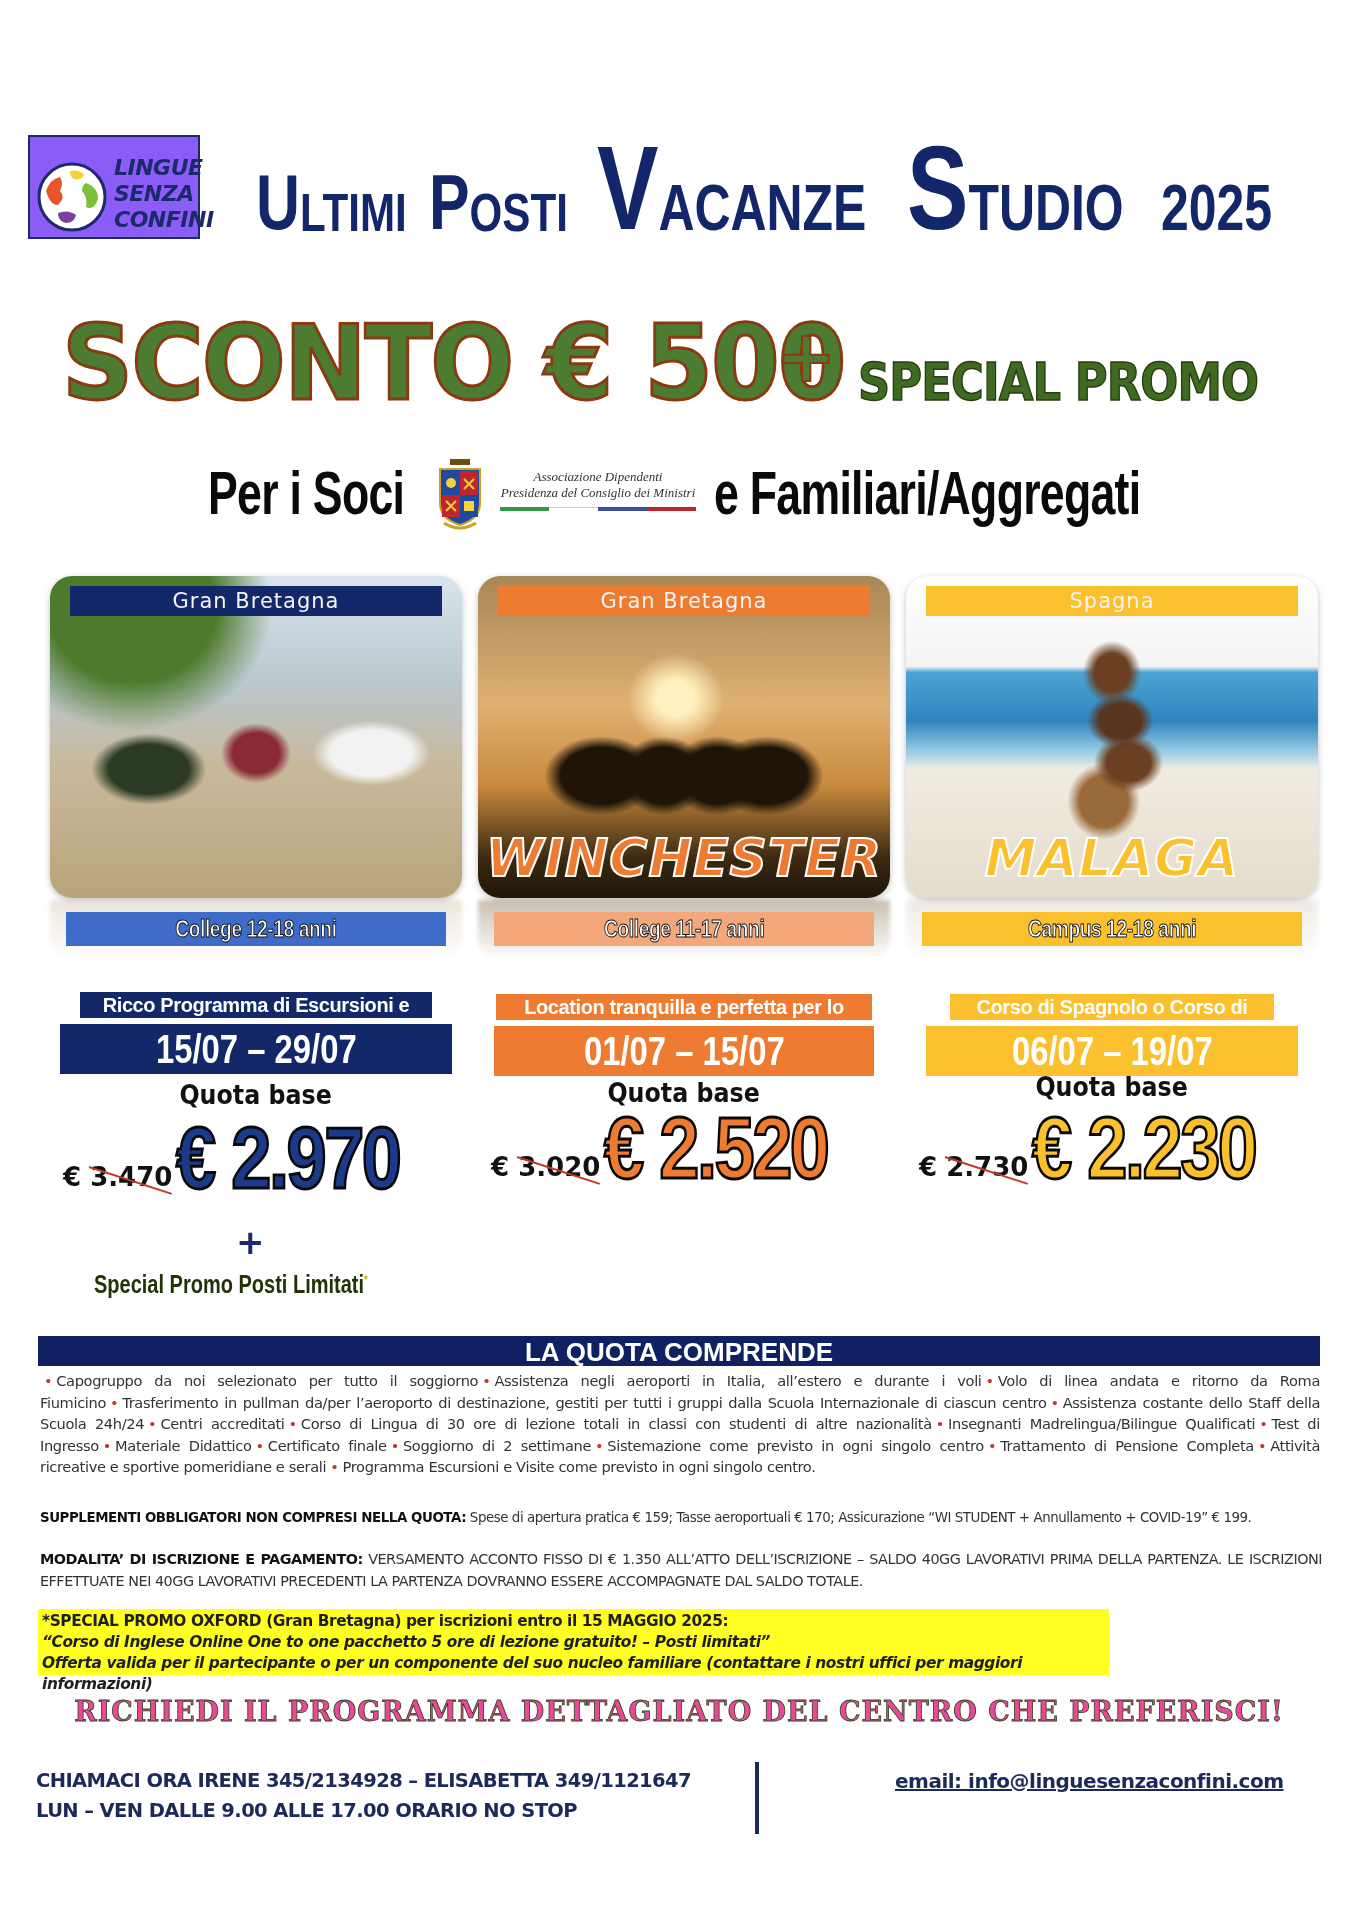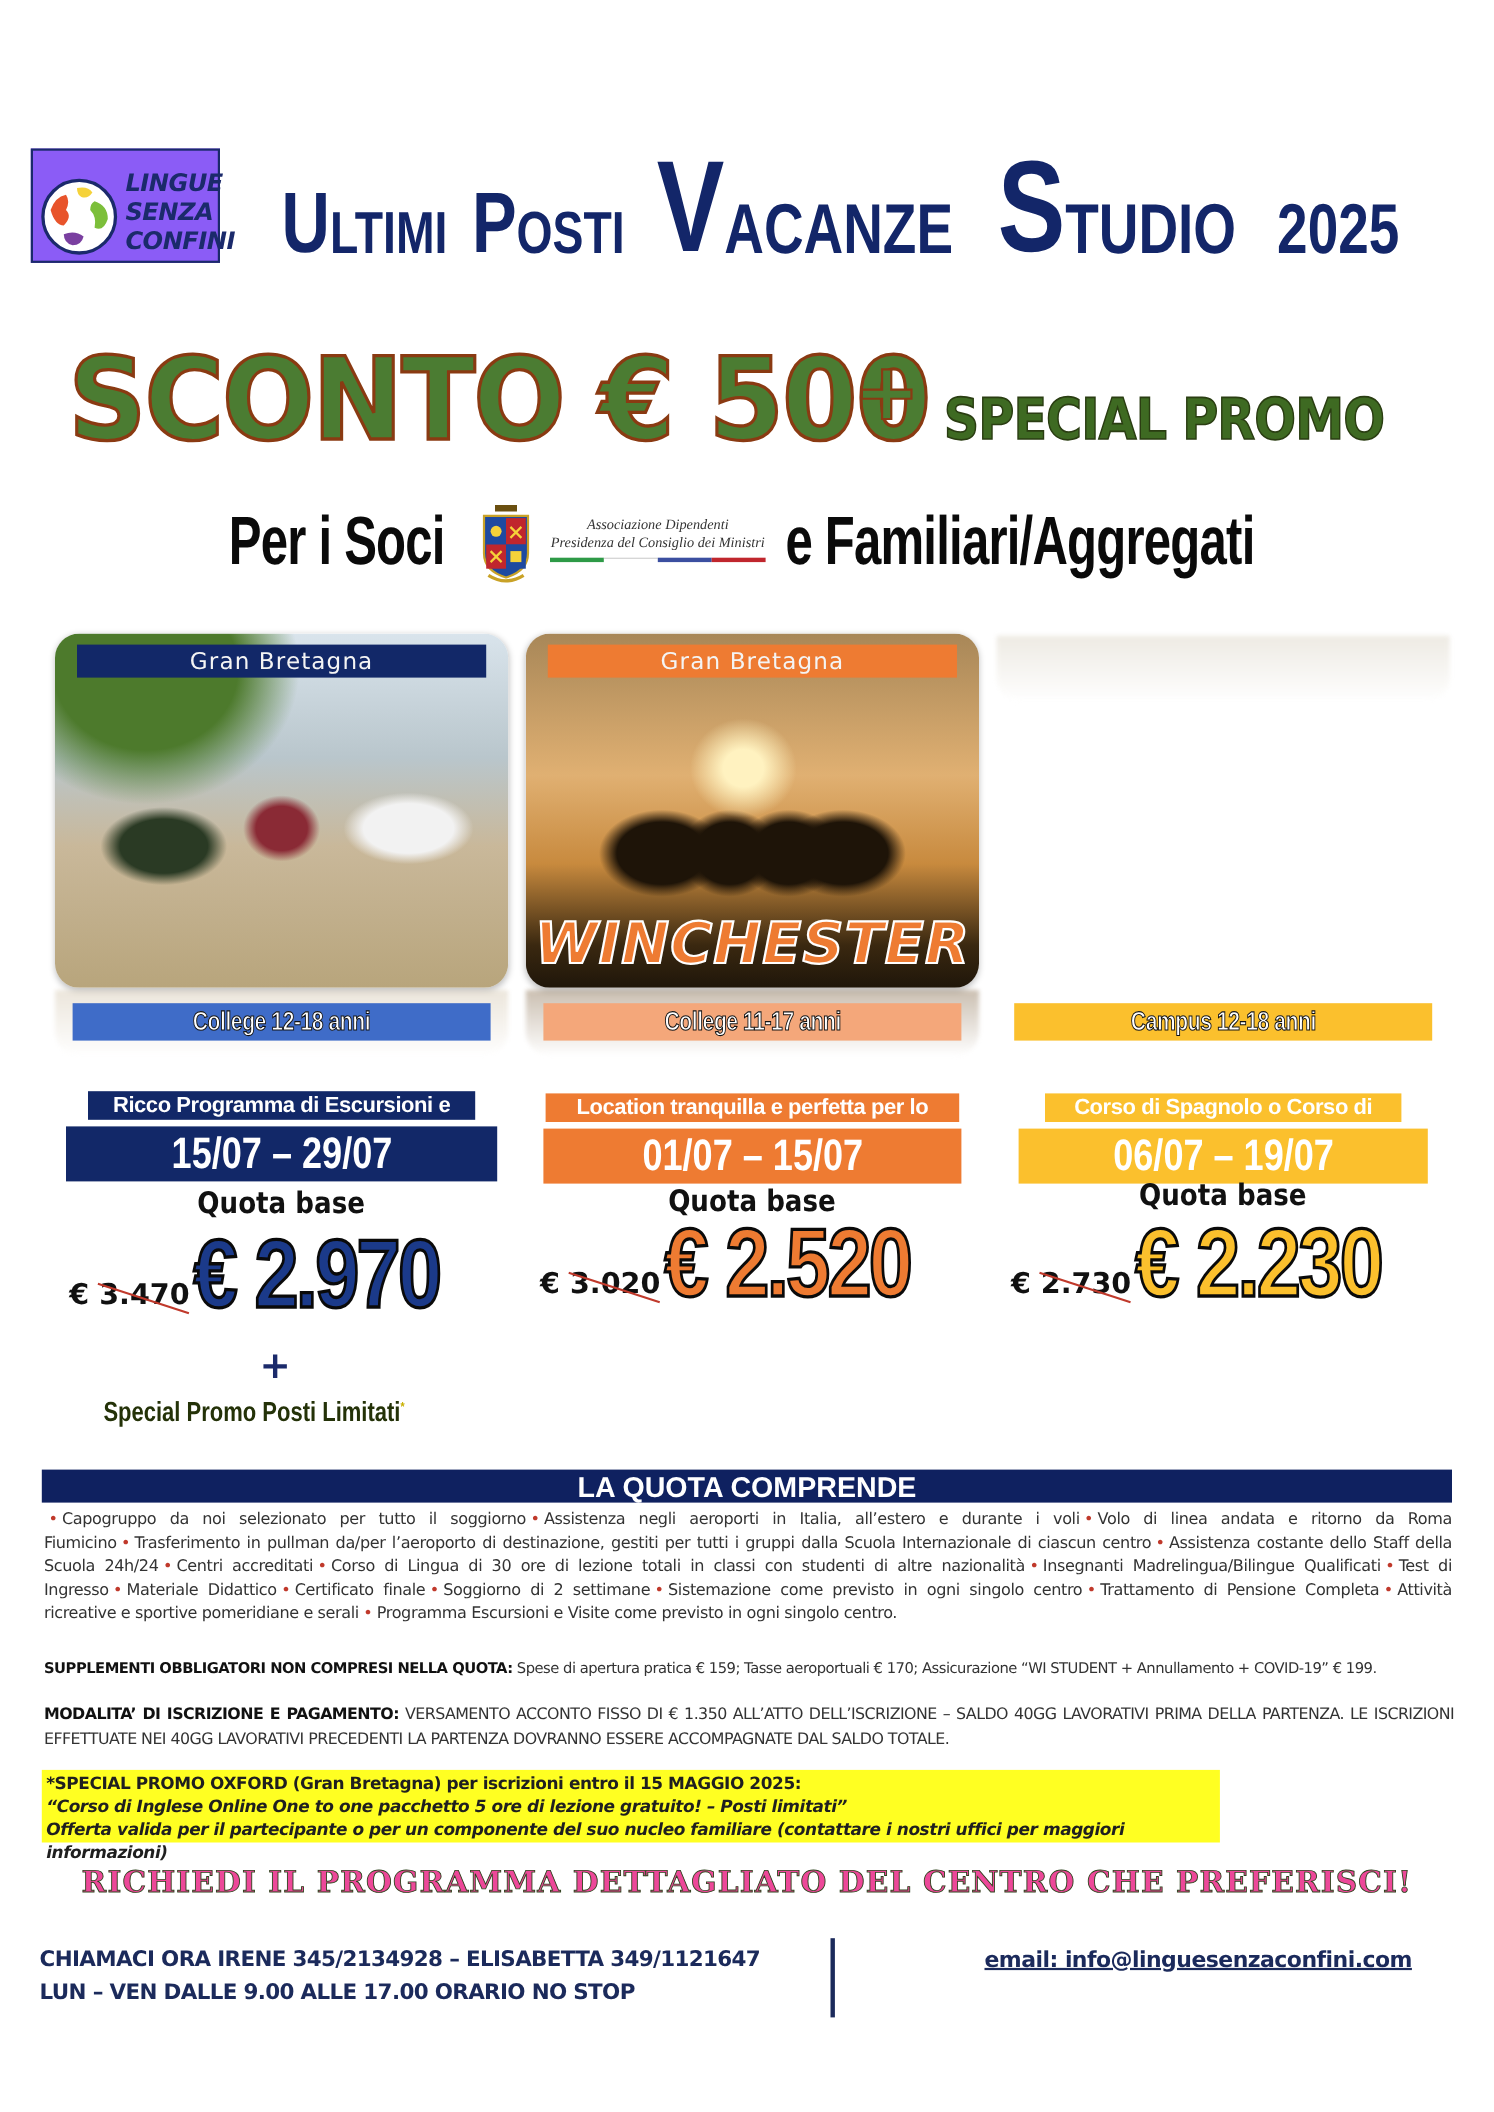--- a/index.html
+++ b/index.html
@@ -293,20 +293,29 @@
   <div class="tag" style="left:18px; right:18px; background:#ee7b32; top:418px;">Location tranquilla e perfetta per lo studio</div>
   <div class="dates" style="left:16px; right:16px; background:#ee7b32; top:450px;"><span>01/07 – 15/07</span></div>
   <div class="quota" style="top:500px;"><span>Quota base</span></div>
   <div class="price-row" style="top:530px;">
     <div class="old"><span>€ 3.020</span><i class="strike"></i></div>
     <div class="new" style="color:#ee7b32;">€ 2.520</div>
   </div>
 </div>
 
 <div class="card" style="left:906px;">
+  <div class="photo" style="background:
+         radial-gradient(ellipse at 50% 30%, #6b3f22 0 6%, transparent 10%),
+         radial-gradient(ellipse at 52% 45%, #5a3520 0 7%, transparent 11%),
+         radial-gradient(ellipse at 54% 58%, #6b3f22 0 7%, transparent 11%),
+         radial-gradient(ellipse at 48% 70%, #9a6a3a 0 8%, transparent 12%),
+         linear-gradient(180deg, #ffffff 0%, #f4f4f4 28%, #4aa3d2 30%, #2f86bf 45%, #9ecfe6 55%, #f1ece2 60%, #e4dccb 100%);">
+    <div class="country" style="background:#fbc02d;">Spagna</div>
+    <div class="city" style="color:#fbc02d; font-style:italic;">MALAGA</div>
+  </div>
   <div class="reflect" style="background:linear-gradient(180deg,#cfc6b2,#ffffff);"></div>
   <div class="age" style="background:#fbc02d;"><span>Campus   12-18 anni</span></div>
   <div class="tag" style="left:44px; right:44px; background:#fbc02d; top:418px;">Corso di Spagnolo o Corso di Inglese</div>
   <div class="dates" style="left:20px; right:20px; background:#fbc02d; top:450px;"><span>06/07 – 19/07</span></div>
   <div class="quota" style="top:494px;"><span>Quota base</span></div>
   <div class="price-row" style="top:530px;">
     <div class="old"><span>€ 2.730</span><i class="strike"></i></div>
     <div class="new" style="color:#fbc02d;">€ 2.230</div>
   </div>
 </div>

